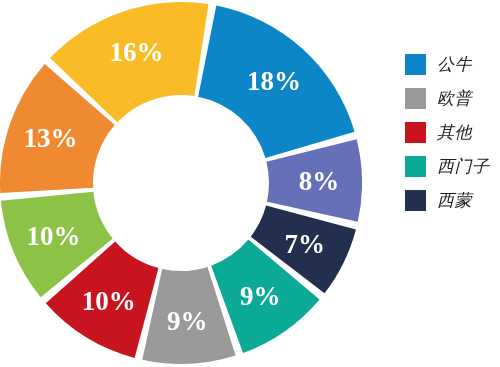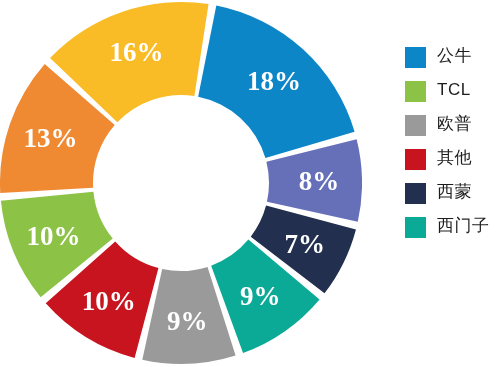--- a/index.html
+++ b/index.html
@@ -41,21 +41,23 @@
     dominant-baseline: central;
   }
   #legend {
     position: absolute;
     left: 405px;
     top: 47px;
     width: 95px;
   }
   .legend-row {
     display: flex;
+    align-items: center;
     height: 34px;
+    font-style: italic;
   }
   .legend-swatch {
     width: 21px;
     height: 21px;
     flex: 0 0 21px;
     border: 1px solid rgba(255,255,255,0.0);
     box-sizing: border-box;
   }
   .legend-label {
     margin-left: 11px;
@@ -98,34 +100,30 @@
         </g>
     </svg>
   </div>
 
   <div id="legend">
       <div class="legend-row">
         <span class="legend-swatch" style="background: rgb(13, 134, 200);"></span>
         <span class="legend-label">公牛</span>
       </div>
       <div class="legend-row">
-        <span class="legend-swatch" style="background: rgb(140, 194, 70);"></span>
-        <span class="legend-label">TCL</span>
-      </div>
-      <div class="legend-row">
         <span class="legend-swatch" style="background: rgb(154, 154, 154);"></span>
         <span class="legend-label">欧普</span>
       </div>
       <div class="legend-row">
         <span class="legend-swatch" style="background: rgb(199, 20, 31);"></span>
         <span class="legend-label">其他</span>
       </div>
       <div class="legend-row">
+        <span class="legend-swatch" style="background: rgb(10, 170, 151);"></span>
+        <span class="legend-label">西门子</span>
+      </div>
+      <div class="legend-row">
         <span class="legend-swatch" style="background: rgb(34, 47, 78);"></span>
         <span class="legend-label">西蒙</span>
-      </div>
-      <div class="legend-row">
-        <span class="legend-swatch" style="background: rgb(10, 170, 151);"></span>
-        <span class="legend-label">西门子</span>
       </div>
     </div>
 
 </div>
 
 </body></html>

